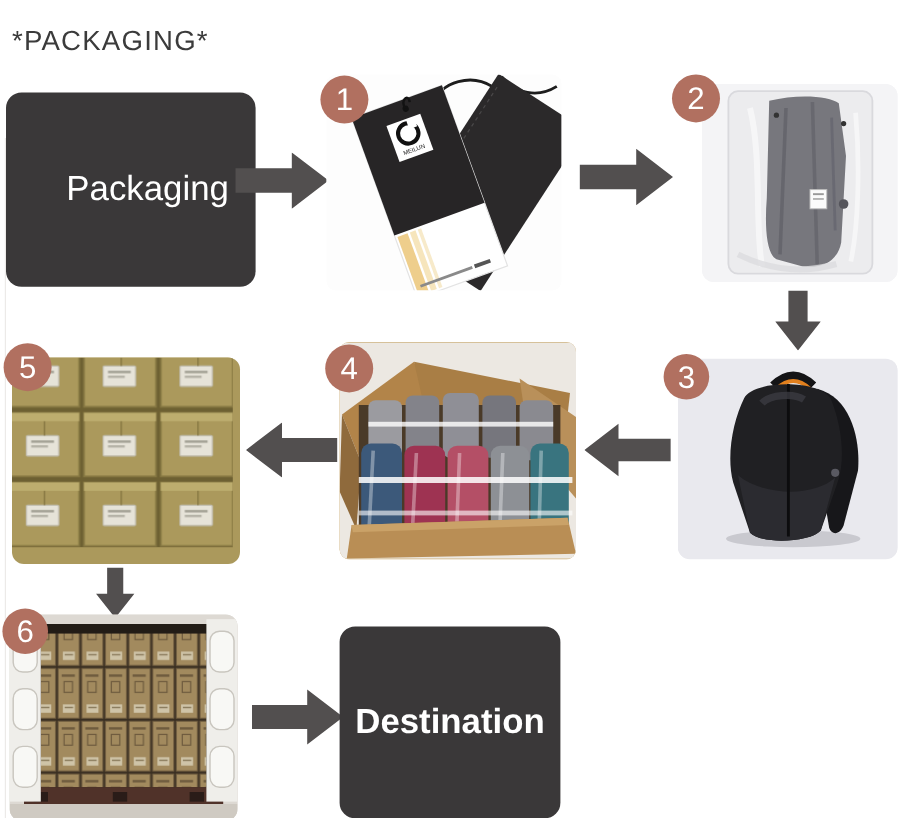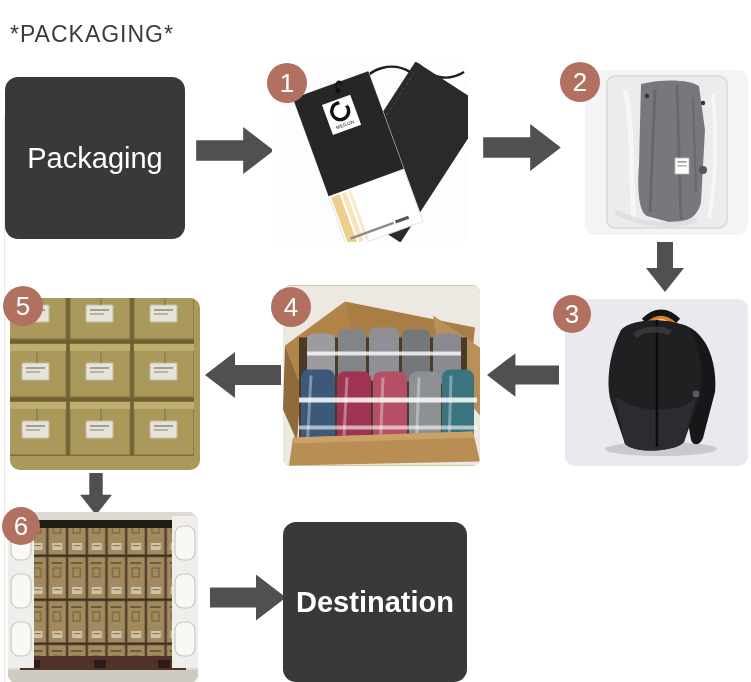--- a/index.html
+++ b/index.html
@@ -10,21 +10,21 @@
   }
   .page-title{
     position:absolute;left:10px;top:1px;font-size:23px;color:#3b3b3b;
     letter-spacing:1px;font-weight:400;
   }
   .edge-line{position:absolute;left:4px;top:95px;width:1px;height:587px;background:#eceae8;}
   .node{
     position:absolute;background:#3a3839;border-radius:13px;color:#ffffff;
     display:flex;align-items:center;justify-content:center;font-size:29px;
   }
-  #node-start{left:5px;top:57px;width:180px;height:162px;}
+  #node-start{left:5px;top:57px;width:180px;height:162px;padding-left:28px;}
   #node-end{left:283px;top:502px;width:184px;height:160px;font-weight:bold;}
   .arrow{position:absolute;}
   .arrow svg{display:block;width:100%;height:100%;}
   .badge{
     position:absolute;border-radius:50%;background:#b17060;color:#fff;
     display:flex;align-items:center;justify-content:center;font-size:26px;z-index:5;
   }
   .b40{width:40px;height:40px;}
   .b38{width:38px;height:38px;}
   #badge-1{left:267px;top:43px;}

